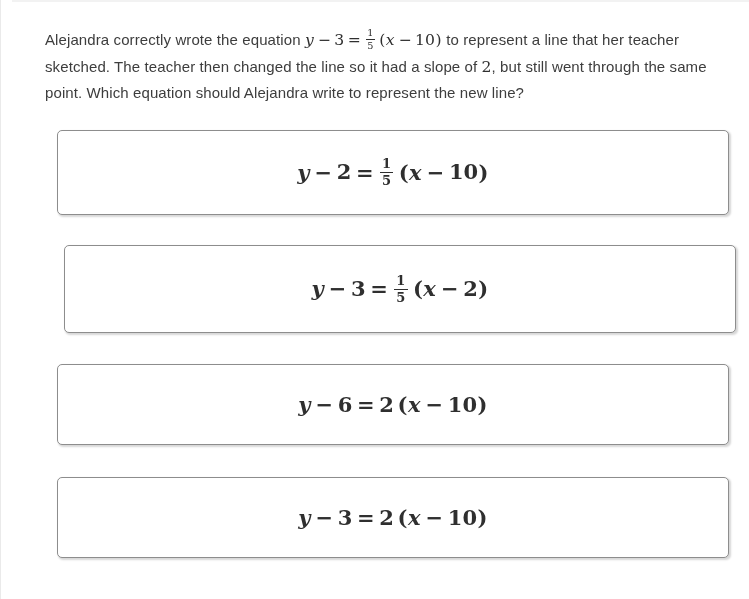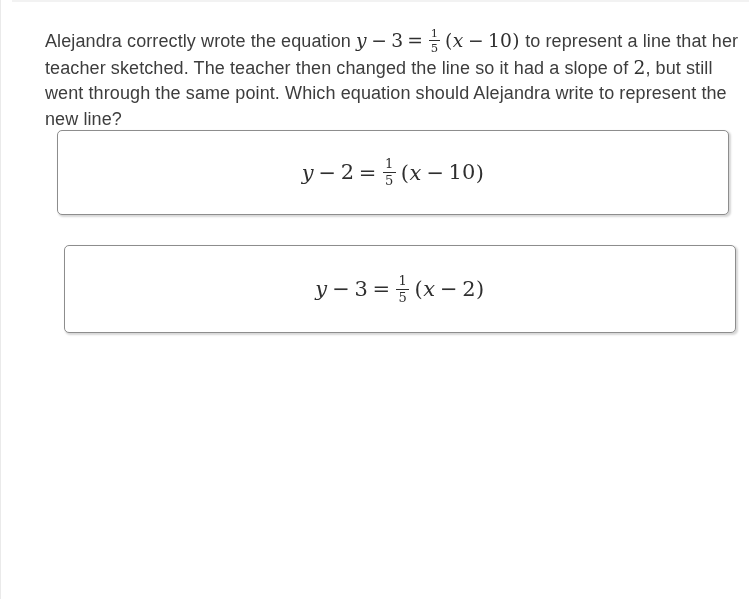--- a/index.html
+++ b/index.html
@@ -27,21 +27,21 @@
     position: absolute;
     left: 11px; top: 0px;
     width: 738px; height: 2px;
     background: #f2f2f2;
   }
   .question-block {
     position: absolute;
     left: 44px;
     top: 27px;
     width: 700px;
-    font-size: 18px;
+    font-size: 15px;
     line-height: 25.5px;
     color: #3d3d3d;
     letter-spacing: 0.1px;
   }
   
   .math {
     font-family: "DejaVu Serif", "Liberation Serif", serif;
     color: #2f2f2f;
     white-space: nowrap;
   }
@@ -102,20 +102,21 @@
     background: #ffffff;
     border: 1px solid #8d8d8d;
     border-radius: 5px;
     box-shadow: 1.5px 1.5px 2px rgba(0,0,0,0.16);
     box-sizing: border-box;
     display: flex;
     align-items: center;
     justify-content: center;
     pointer-events: auto;
     cursor: pointer;
+    font-weight: bold;
   }
   .choice .choice-math {
     font-size: 21px;
     color: #2f2f2f;
   }
   #choice-0 { top: 130px; height: 85px; }
   #choice-1 { top: 245px; height: 88px; margin-left: 7px; }
   #choice-2 { top: 364px; height: 81px; }
   #choice-3 { top: 477px; height: 81px; }
 </style>
@@ -132,16 +133,22 @@
   <div class="choices">
 
     <div class="choice" id="choice-0">
       <span class="math choice-math"><span class="v">y</span><span class="op n">−</span><span class="n">2</span><span class="op n">=</span><span class="frac"><span class="num">1</span><span class="bar"></span><span class="den">5</span></span><span class="paren lead-paren">(</span><span class="v">x</span><span class="op n">−</span><span class="n">10</span><span class="paren">)</span></span>
     </div>
 
     <div class="choice" id="choice-1">
       <span class="math choice-math"><span class="v">y</span><span class="op n">−</span><span class="n">3</span><span class="op n">=</span><span class="frac"><span class="num">1</span><span class="bar"></span><span class="den">5</span></span><span class="paren lead-paren">(</span><span class="v">x</span><span class="op n">−</span><span class="n">2</span><span class="paren">)</span></span>
     </div>
 
+    <div class="choice" id="choice-2">
+      <span class="math choice-math"><span class="v">y</span><span class="op n">−</span><span class="n">6</span><span class="op n">=</span><span class="n">2</span><span class="paren lead-paren">(</span><span class="v">x</span><span class="op n">−</span><span class="n">10</span><span class="paren">)</span></span>
+    </div>
 
+    <div class="choice" id="choice-3">
+      <span class="math choice-math"><span class="v">y</span><span class="op n">−</span><span class="n">3</span><span class="op n">=</span><span class="n">2</span><span class="paren lead-paren">(</span><span class="v">x</span><span class="op n">−</span><span class="n">10</span><span class="paren">)</span></span>
+    </div>
 
   </div>
 </div>
 
 </body></html>

